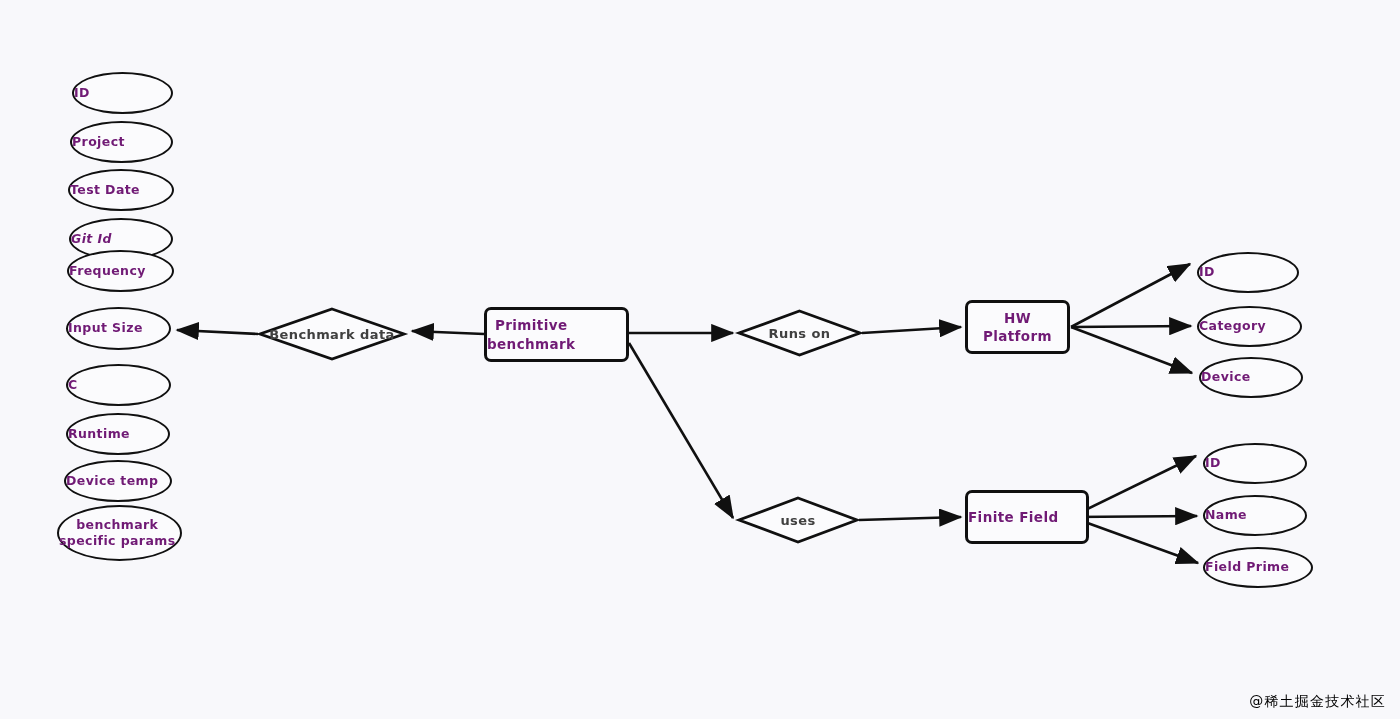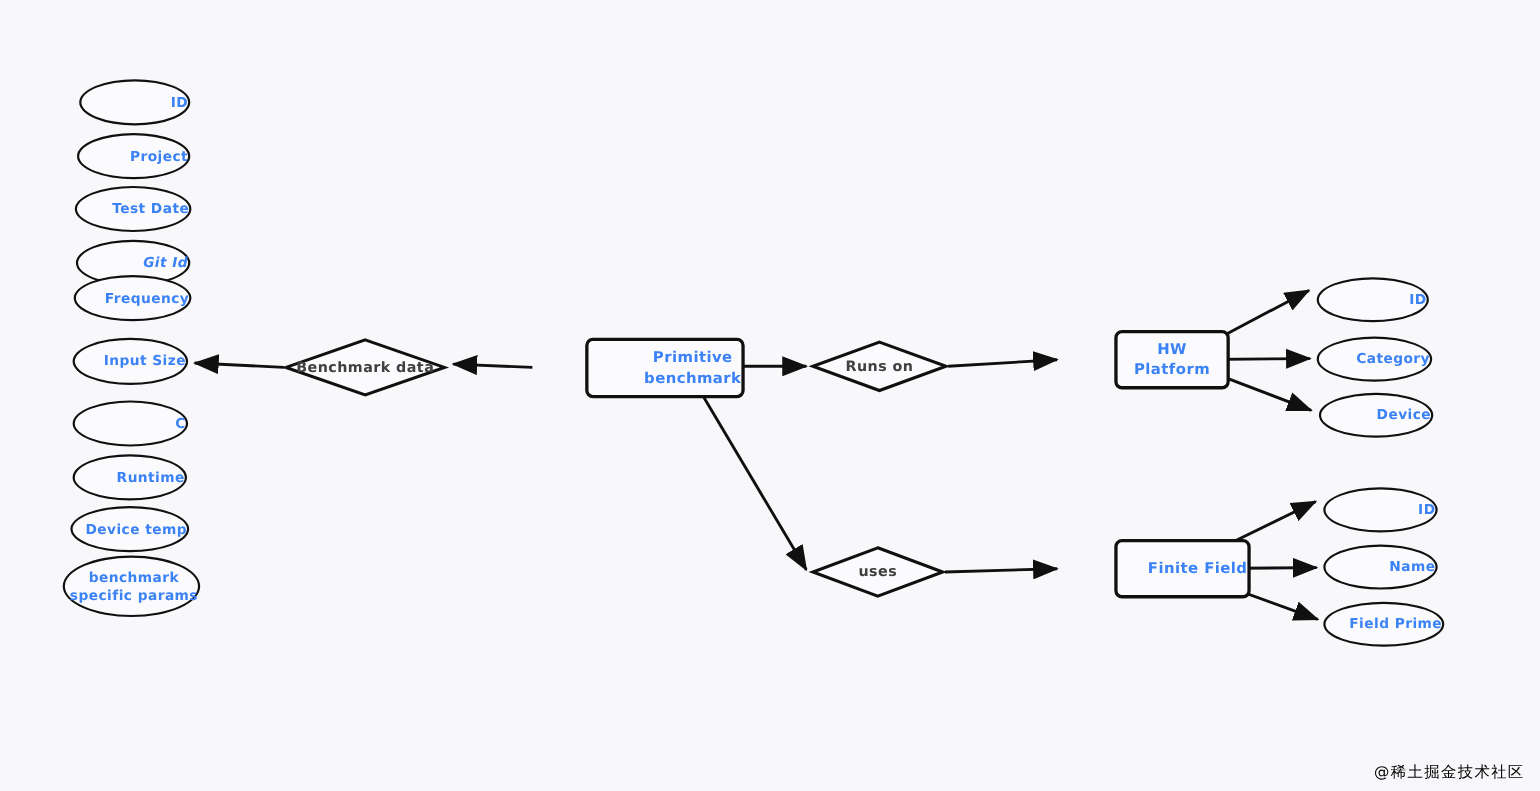--- a/index.html
+++ b/index.html
@@ -20,23 +20,23 @@
     left: 0;
     top: 0;
     width: 1400px;
     height: 719px;
     pointer-events: none;
   }
   .node {
     position: absolute;
     display: flex;
     align-items: center;
-    justify-content: flex-end;
+    justify-content: flex-start;
     text-align: center;
-    color: #3b82f6;
+    color: #701a75;
     box-sizing: border-box;
     z-index: 2;
   }
   .ellipse {
     background: #fbfbfd;
     border: 2.5px solid #101010;
     border-radius: 50%;
     font-size: 12.5px;
     letter-spacing: 0.4px;
     line-height: 1.15;
@@ -46,21 +46,20 @@
     line-height: 1.25;
   }
   .rect {
     background: #fbfbfd;
     border: 3px solid #101010;
     border-radius: 7px;
     font-size: 13.5px;
     letter-spacing: 0.4px;
     line-height: 1.35;
     font-weight: 600;
-    margin-left: 48px;
   }
   .diamond-wrap {
     position: absolute;
     z-index: 2;
   }
   .diamond-wrap svg {
     position: absolute;
     left: 0;
     top: 0;
     overflow: visible;

